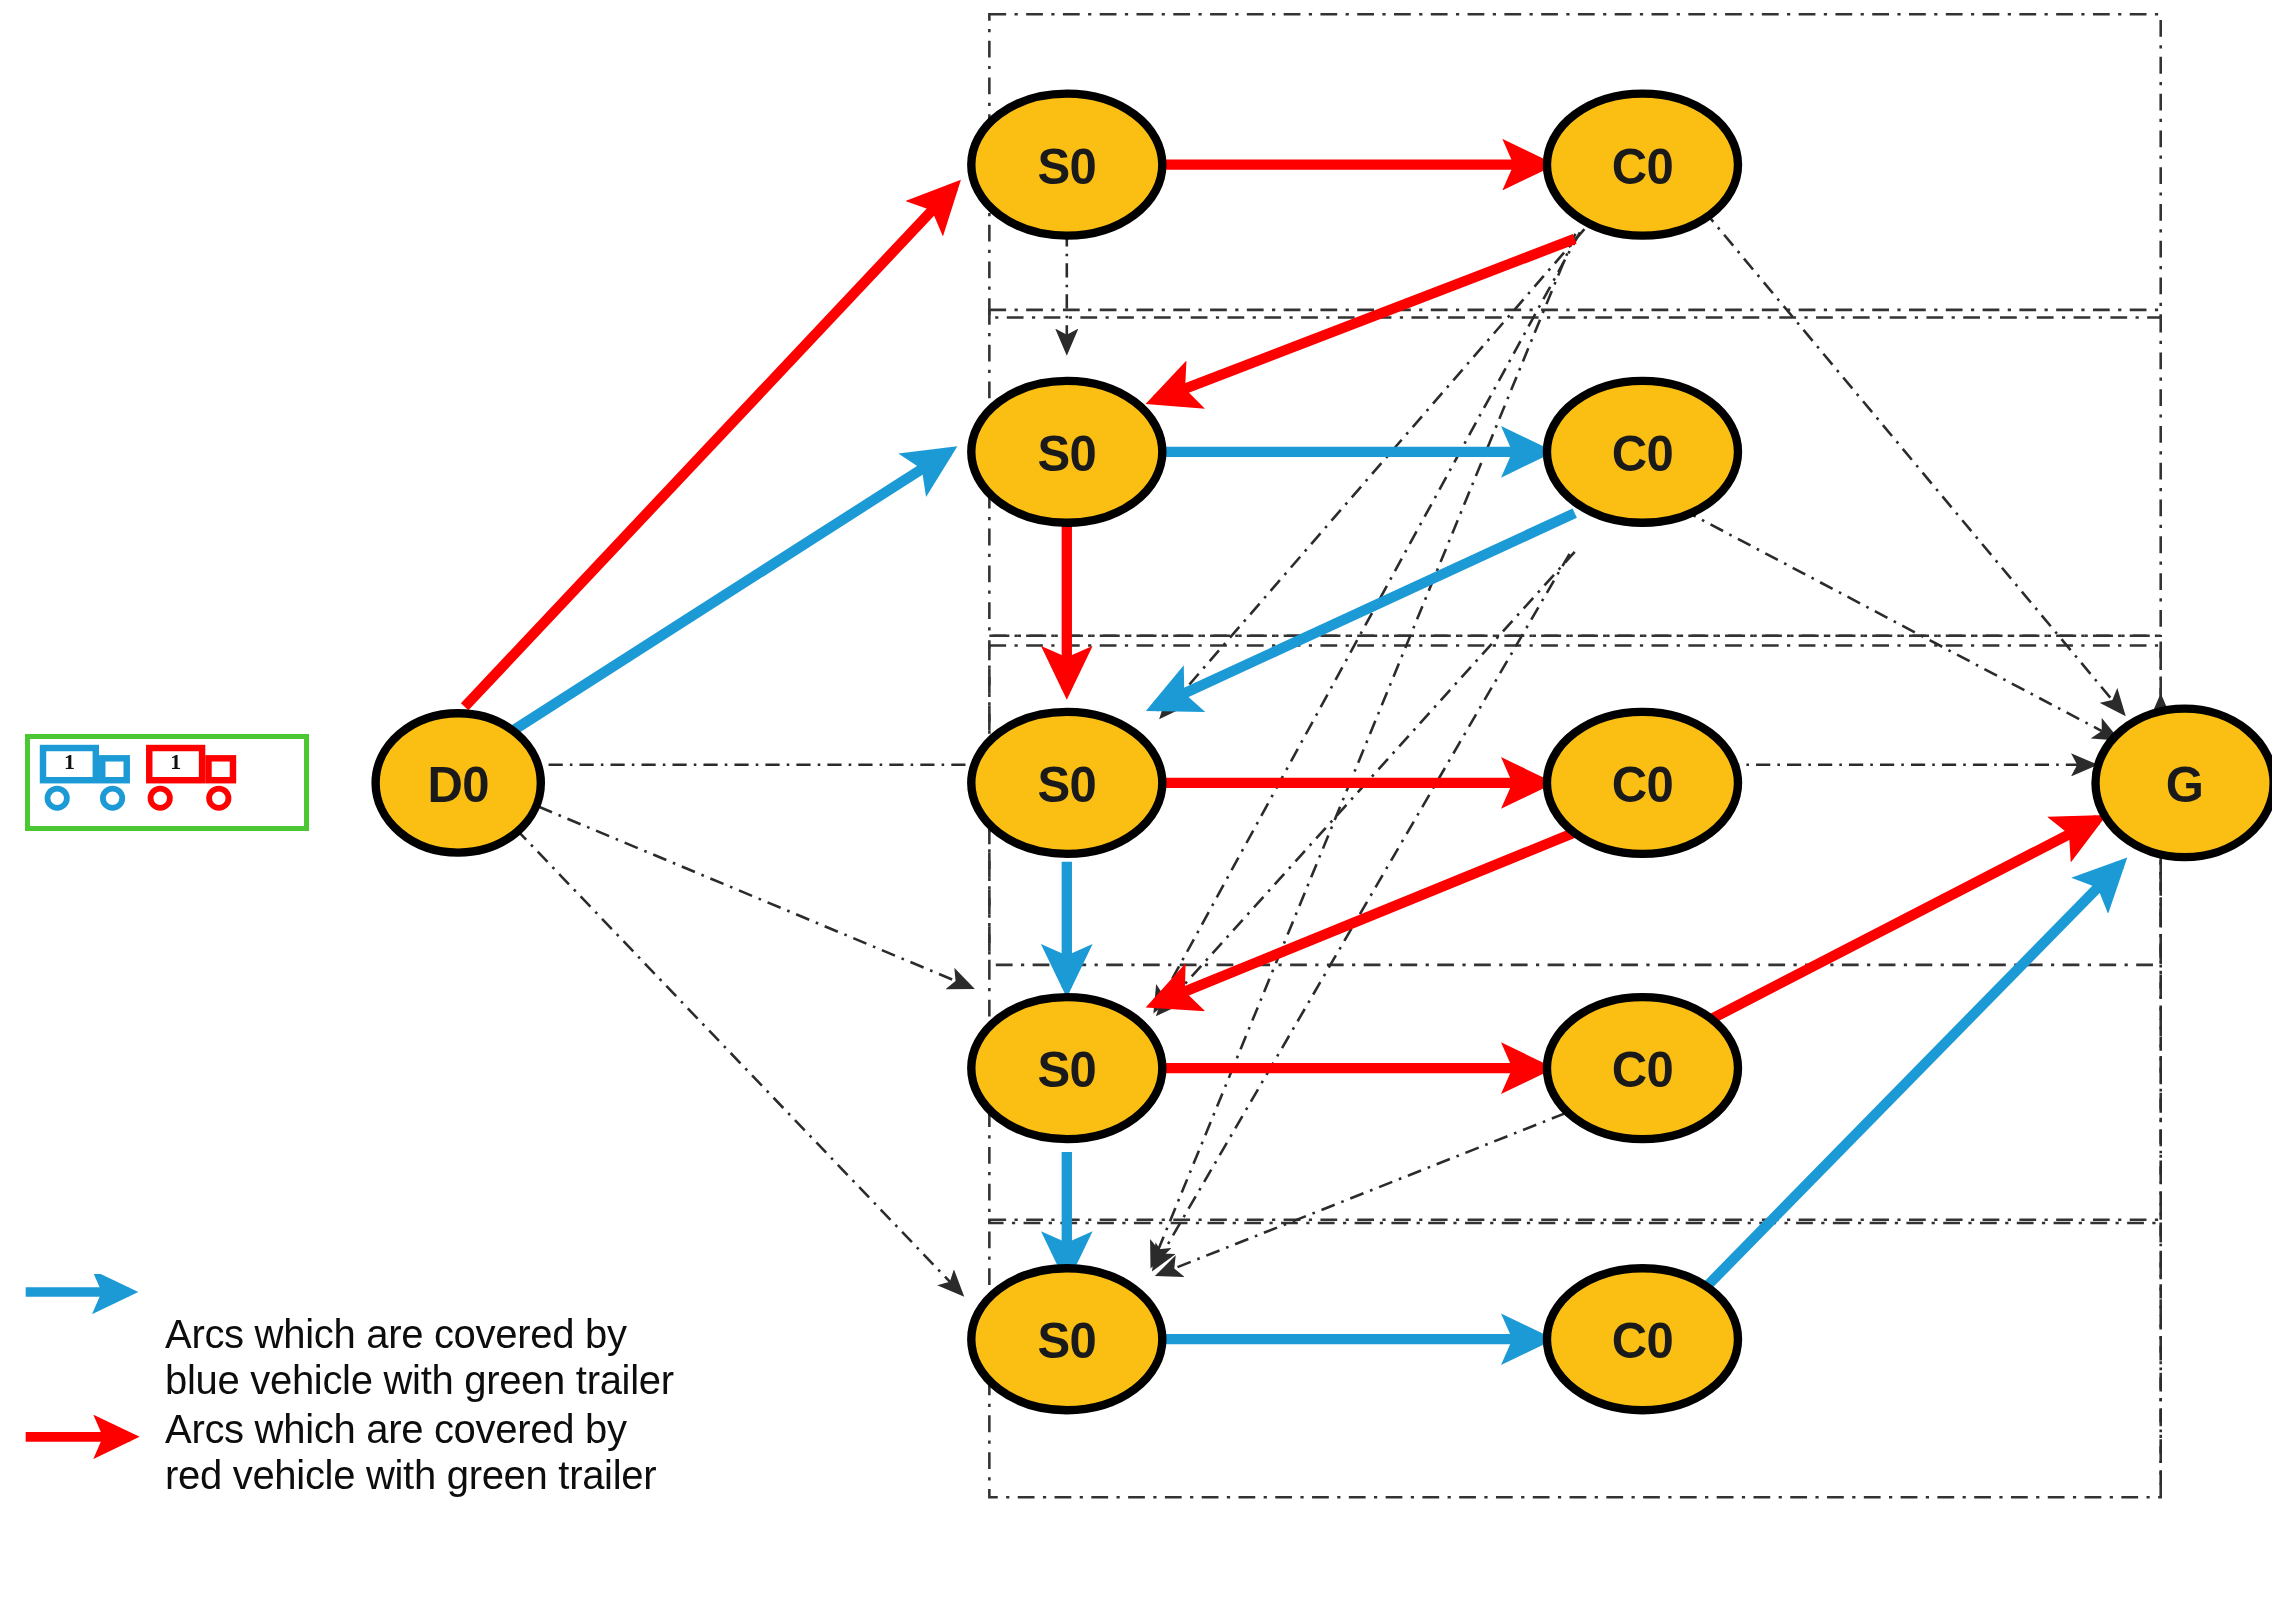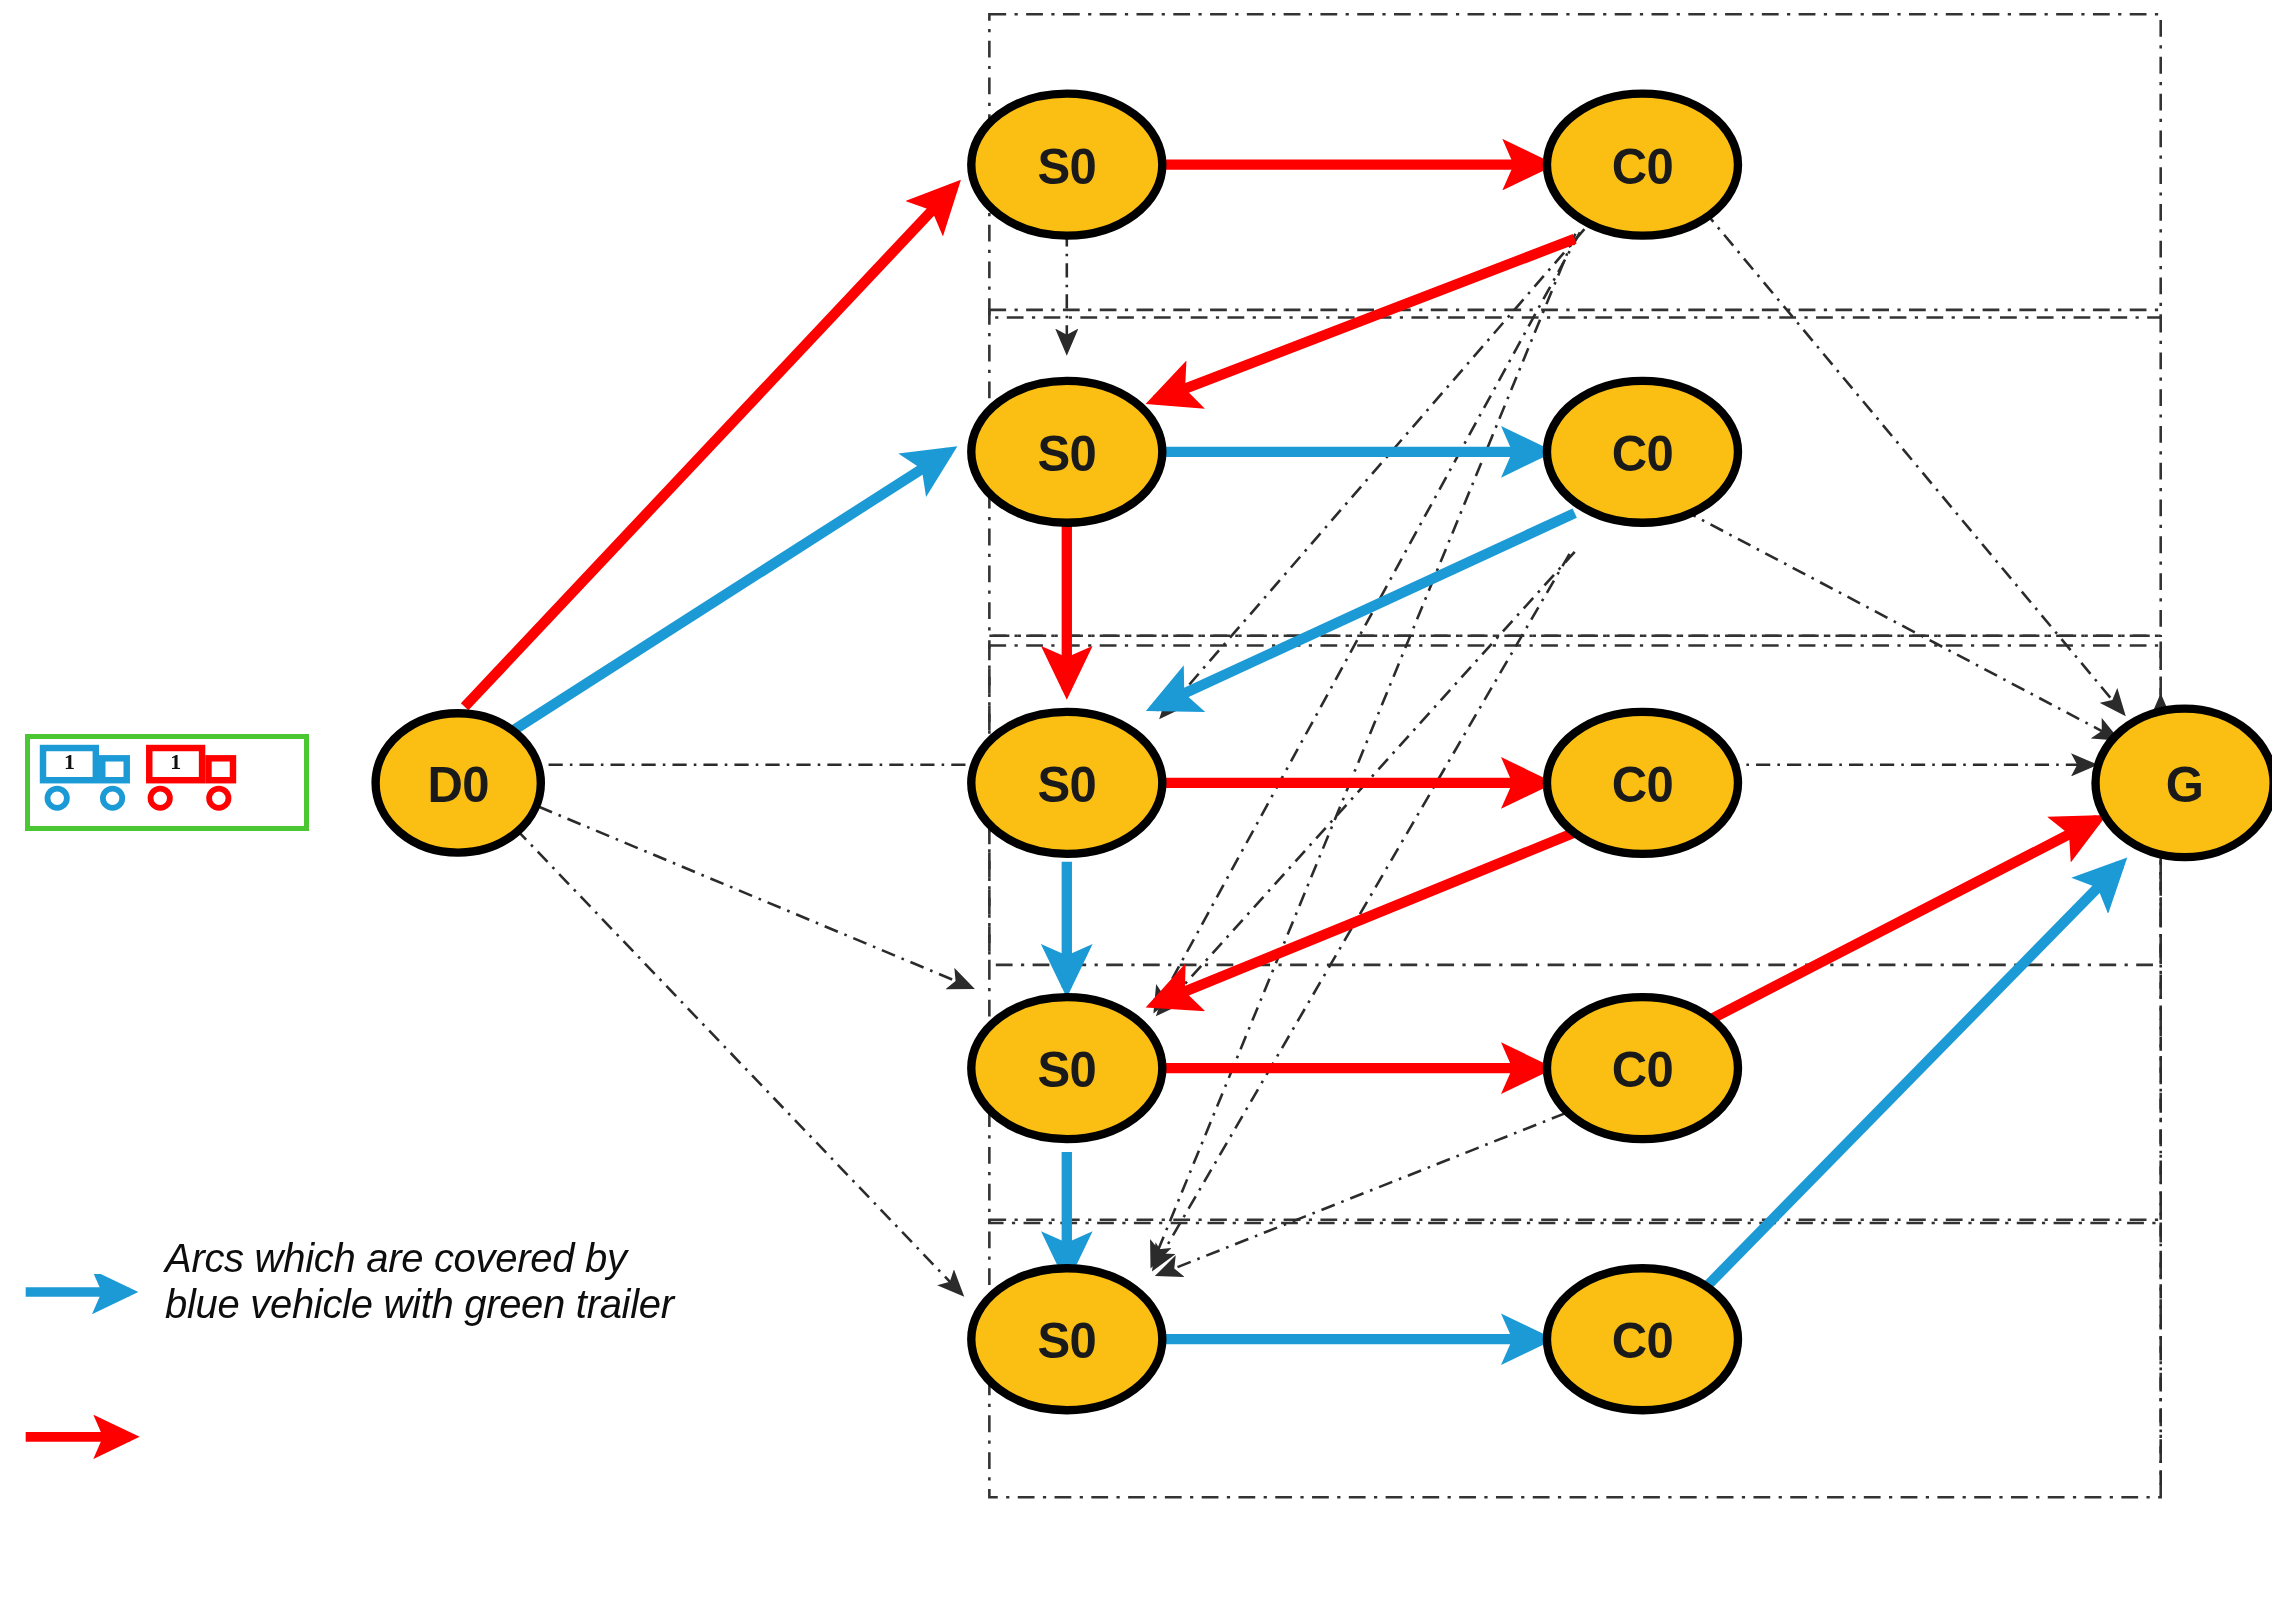--- a/index.html
+++ b/index.html
@@ -68,23 +68,22 @@
     top: 734px;
     width: 284px;
     height: 97px;
     border: 5.8px solid #4BC734;
     box-sizing: border-box;
     background: #ffffff;
   }
   .legend-text-block {
     position: absolute;
     left: 165px;
-    top: 1236px;
+    top: 1312px;
     width: 529px;
-    font-style: italic;
   }
   .legend-row {
     position: relative;
     margin-bottom: 3.9px;
   }
   .legend-line {
     font-family: "Liberation Sans", sans-serif;
     font-size: 40px;
     font-weight: normal;
     color: #0d0d0d;
@@ -245,16 +244,19 @@
       </marker>
     </defs>
     <line x1="10" y1="28" x2="170" y2="28" stroke="#1B9AD6" stroke-width="15" marker-end="url(#lg-blue)"></line>
     <line x1="10" y1="253" x2="172" y2="253" stroke="#FE0000" stroke-width="15" marker-end="url(#lg-red)"></line>
   </svg>
 
   <div class="legend-text-block">
     <div class="legend-row">
       <div class="legend-line">Arcs which are covered by blue vehicle with green trailer</div>
     </div>
+    <div class="legend-row">
+      <div class="legend-line">Arcs which are covered by red vehicle with green trailer</div>
+    </div>
   </div>
 
 </div>
 
 
 </body></html>

